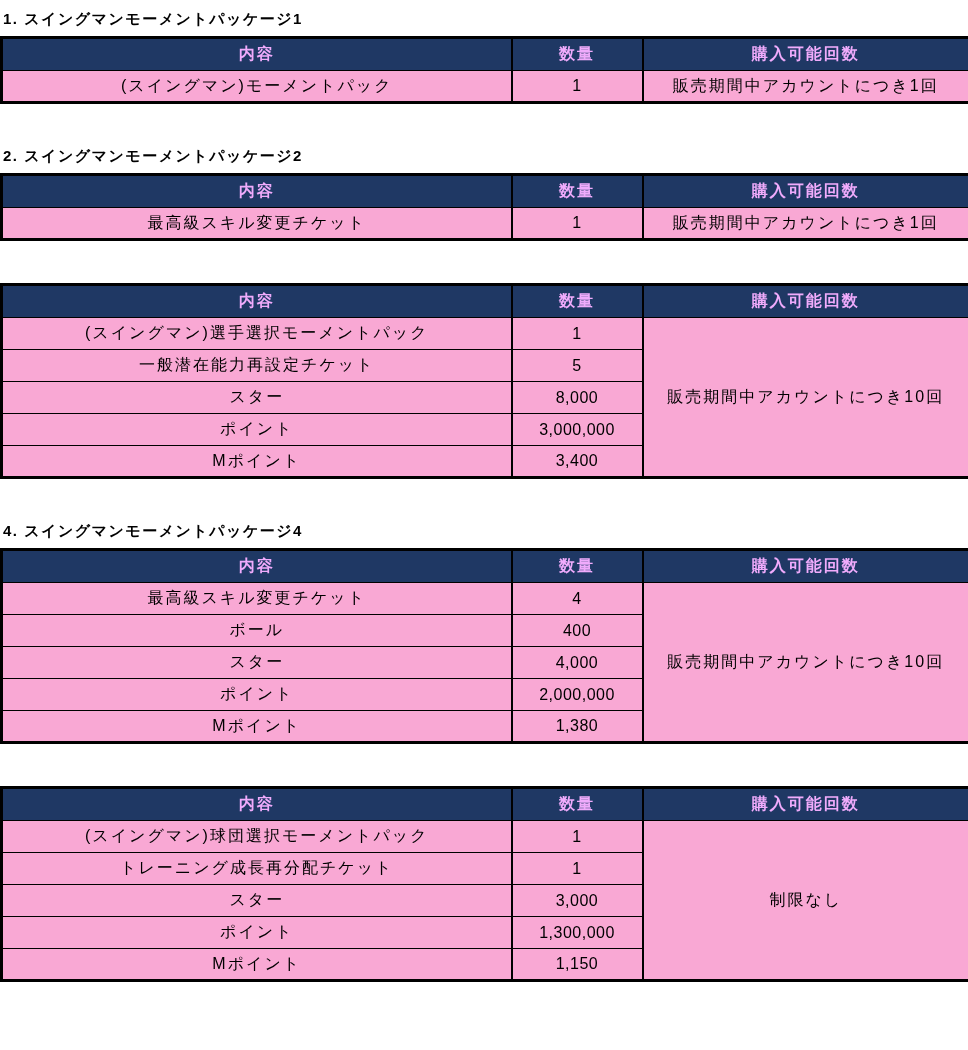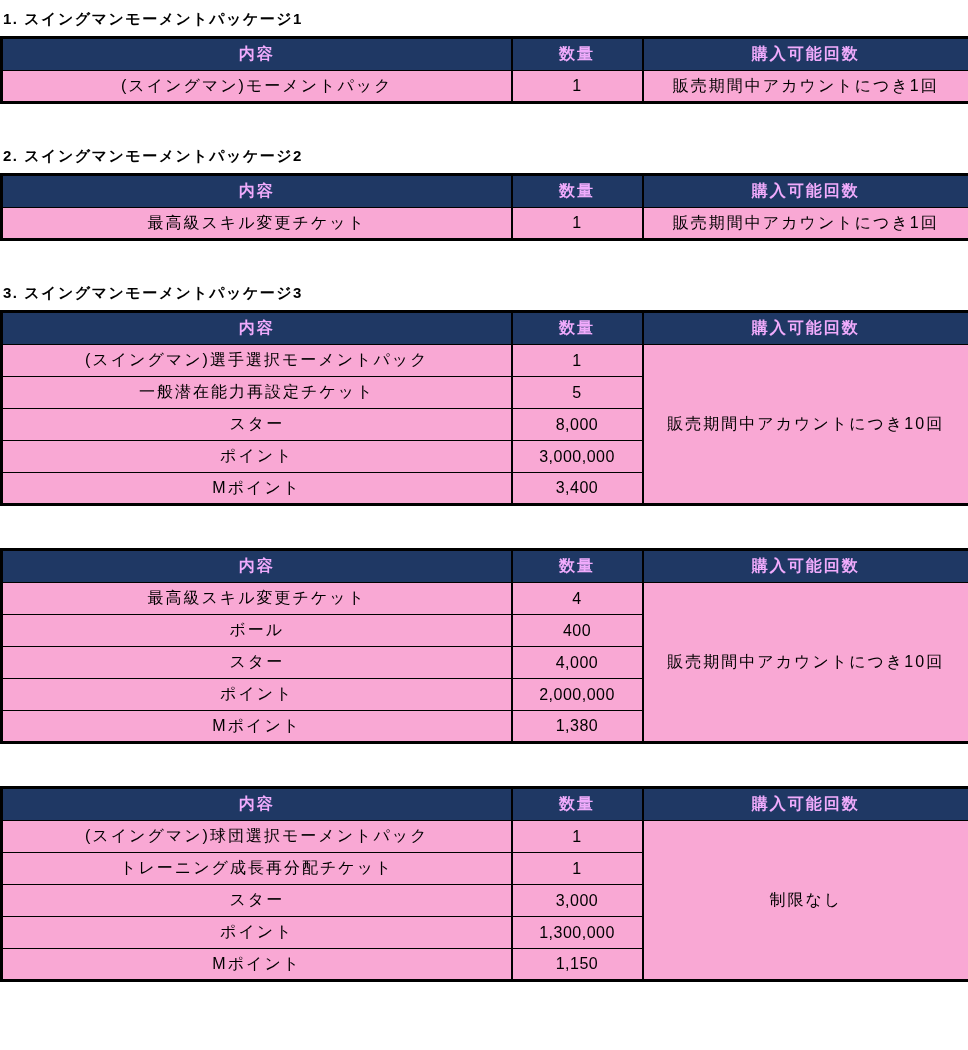--- a/index.html
+++ b/index.html
@@ -115,21 +115,20 @@
         <tr>
           <td class="item-cell">最高級スキル変更チケット</td>
           <td class="qty-cell">1</td>
           <td class="limit-cell">販売期間中アカウントにつき1回</td>
         </tr>
       </tbody>
     </table>
   </section>
 
   <section class="package-section">
-    <h2 class="section-title">3. スイングマンモーメントパッケージ3</h2>
     <table class="package-table">
       <colgroup>
           <col class="col-content">
           <col class="col-quantity">
           <col class="col-limit">
         </colgroup>
       <thead>
         <tr>
           <th>内容</th>
           <th>数量</th>
@@ -156,20 +155,21 @@
         </tr>
         <tr>
           <td class="item-cell">Mポイント</td>
           <td class="qty-cell">3,400</td>
         </tr>
       </tbody>
     </table>
   </section>
 
   <section class="package-section">
+    <h2 class="section-title">4. スイングマンモーメントパッケージ4</h2>
     <table class="package-table">
       <colgroup>
           <col class="col-content">
           <col class="col-quantity">
           <col class="col-limit">
         </colgroup>
       <thead>
         <tr>
           <th>内容</th>
           <th>数量</th>

